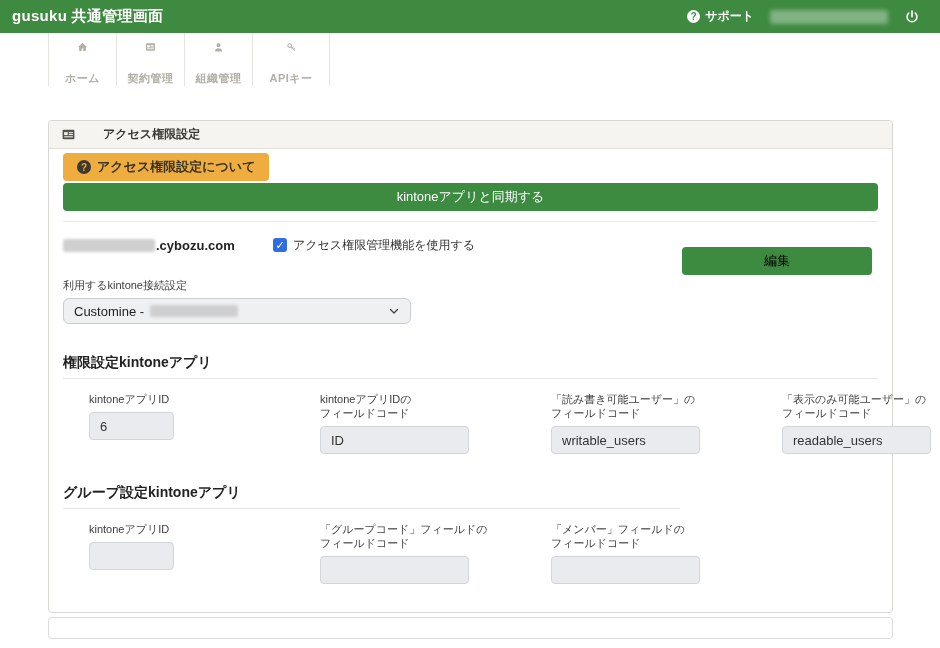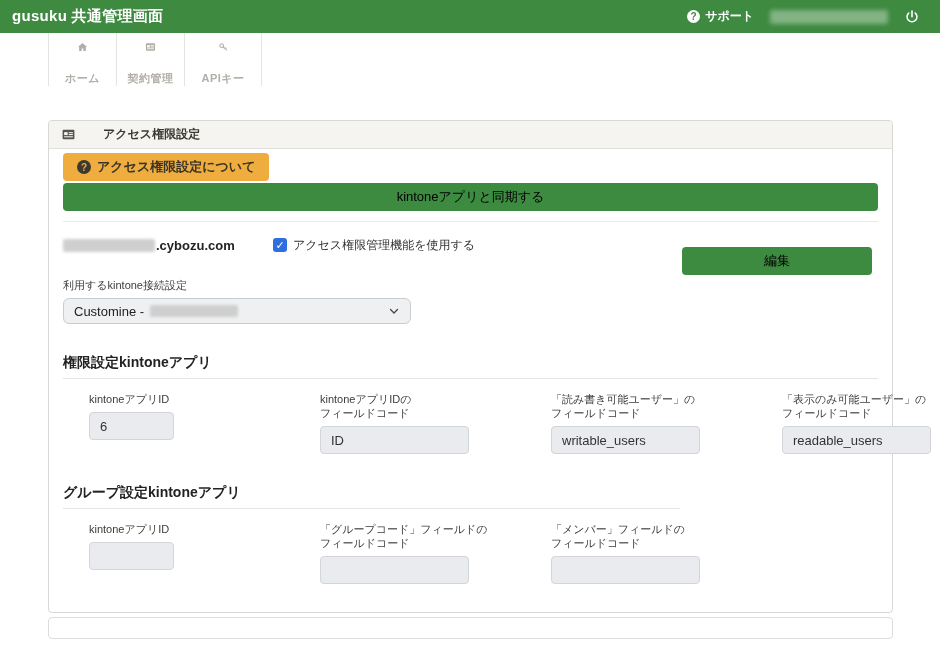--- a/index.html
+++ b/index.html
@@ -36,21 +36,21 @@
   .panel-header { height:28px; background:#f5f4f0; border-bottom:1px solid #e2e0da;
       border-radius:4px 4px 0 0; display:flex; align-items:center; gap:27px; padding:0 12px; }
   .panel-header-title { font-size:12px; font-weight:bold; color:#3a3a35; }
   .panel-body { padding:4px 14px 28px 14px; }
 
   .btn { border:none; border-radius:4px; cursor:pointer; font-family:inherit; }
   .help-btn { background:#efad3f; color:#3a3426; font-size:13px; font-weight:bold;
       height:28px; padding:0 14px; display:inline-flex; align-items:center; gap:6px; }
   .help-circle-dark { width:14px; height:14px; border-radius:50%; background:#3c3a30; color:#efad3f;
       font-size:10px; font-weight:bold; display:flex; align-items:center; justify-content:center; }
-  .sync-btn { display:block; width:100%; height:28px; margin-top:2px; background:#3d8b40; color:#000000;
+  .sync-btn { display:block; width:100%; height:28px; margin-top:2px; background:#3d8b40; color:#ffffff;
       font-size:13px; }
   .hr { border-top:1px solid #e9e9e7; margin:10px 0 0 0; }
 
   .domain-row { position:relative; margin-top:9px; display:flex; align-items:center; min-height:28px; }
   .domain { width:210px; font-size:13px; font-weight:bold; color:#222; display:flex; align-items:center; }
   .redact-subdomain { width:92px; height:13px; margin-right:1px; }
   .checkbox-group { display:flex; align-items:center; gap:6px; cursor:pointer; }
   .checkbox { width:14px; height:14px; background:#2e6ede; border-radius:3px; color:#fff;
       font-size:11px; line-height:14px; text-align:center; font-weight:bold; }
   .checkbox-label { font-size:12px; color:#333; }
@@ -107,20 +107,27 @@
     </div>
     <div class="tab">
       <svg width="19" height="17" viewBox="0 0 24 22">
         <rect x="2" y="3" width="20" height="16" rx="1.8" fill="currentColor"></rect>
         <rect x="4.6" y="7" width="6" height="5" fill="#fff"></rect>
         <rect x="12.4" y="7" width="7" height="1.8" fill="#fff"></rect>
         <rect x="12.4" y="10.2" width="7" height="1.8" fill="#fff"></rect>
         <rect x="4.6" y="14" width="14.8" height="1.8" fill="#fff"></rect>
       </svg>
       <span class="tab-label">契約管理</span>
+    </div>
+    <div class="tab">
+      <svg width="19" height="17" viewBox="0 0 24 22">
+        <circle cx="12" cy="7" r="4.2" fill="currentColor"></circle>
+        <path d="M4 21c0-4.6 3.5-7.2 8-7.2s8 2.6 8 7.2z" fill="currentColor"></path>
+      </svg>
+      <span class="tab-label">組織管理</span>
     </div>
     <div class="tab">
       <svg width="19" height="17" viewBox="0 0 24 22">
         <circle cx="8" cy="8" r="4" fill="none" stroke="currentColor" stroke-width="2.4"></circle>
         <path d="M11 11l8 7M16.5 15.8l2.3-2.6M13.8 13.4l2-2.3" fill="none" stroke="currentColor" stroke-width="2.2" stroke-linecap="round"></path>
       </svg>
       <span class="tab-label">APIキー</span>
     </div>
   </div>
 </div>

